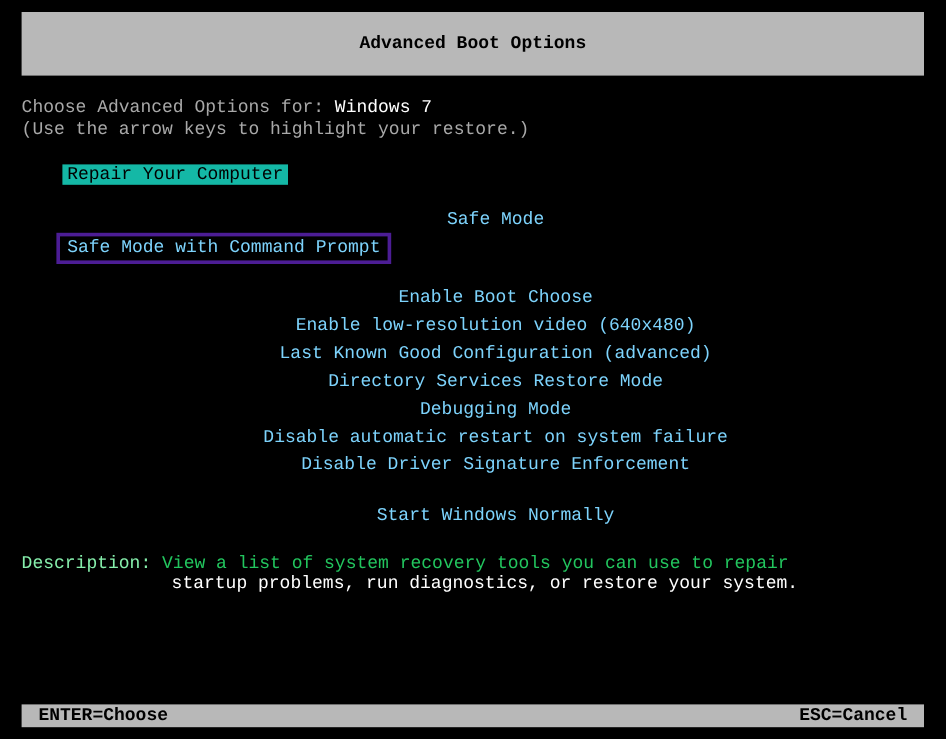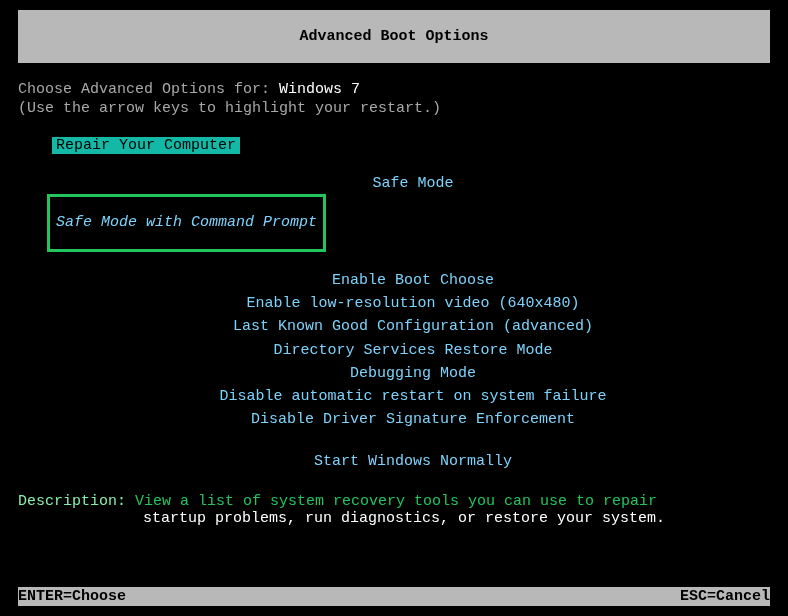--- a/index.html
+++ b/index.html
@@ -45,27 +45,26 @@
       margin-left: -4px;
       margin-bottom: 18px;
     }
     .option-item {
       color: #7dd3fc;
       line-height: 1.55;
       display: block;
       text-align: center;
     }
     .option-highlight {
-      border: 3px solid #22c55e;
+      border: 3px solid #4c1d95;
       display: inline-block;
-      padding: 16px 6px;
+      padding: 0 6px;
       margin-left: -9px;
       margin-top: -1px;
       margin-bottom: -1px;
-      font-style: italic;
     }
     .group-gap {
       height: 18px;
     }
     .description {
       margin-top: 20px;
     }
     .desc-label {
       color: #86efac;
       text-align: right;
@@ -77,38 +76,38 @@
       color: #fff;
       padding-left: 125px;
     }
     .footer {
       position: absolute;
       bottom: 10px;
       left: 18px;
       right: 18px;
       background: #b8b8b8;
       color: #000;
-      padding: 1px 0;
+      padding: 1px 14px;
       font-weight: bold;
       display: flex;
       justify-content: space-between;
     }
   </style>
 </head>
 <body>
 
 <div class="title-bar">
   <span>Advanced Boot Options</span>
 </div>
 
 <div class="prompt-line">
   <span>Choose Advanced Options for: </span><span class="white">Windows 7</span>
 </div>
 
-<div class="hint">(Use the arrow keys to highlight your restart.)</div>
+<div class="hint">(Use the arrow keys to highlight your restore.)</div>
 
 <div class="option-list">
   <div>
     <span class="option-selected">Repair Your Computer</span>
   </div>
 
   <span class="option-item">Safe Mode</span>
   <div>
     <span class="option-highlight">
       <span class="option-item" style="line-height:1.3;">Safe Mode with Command Prompt</span>

